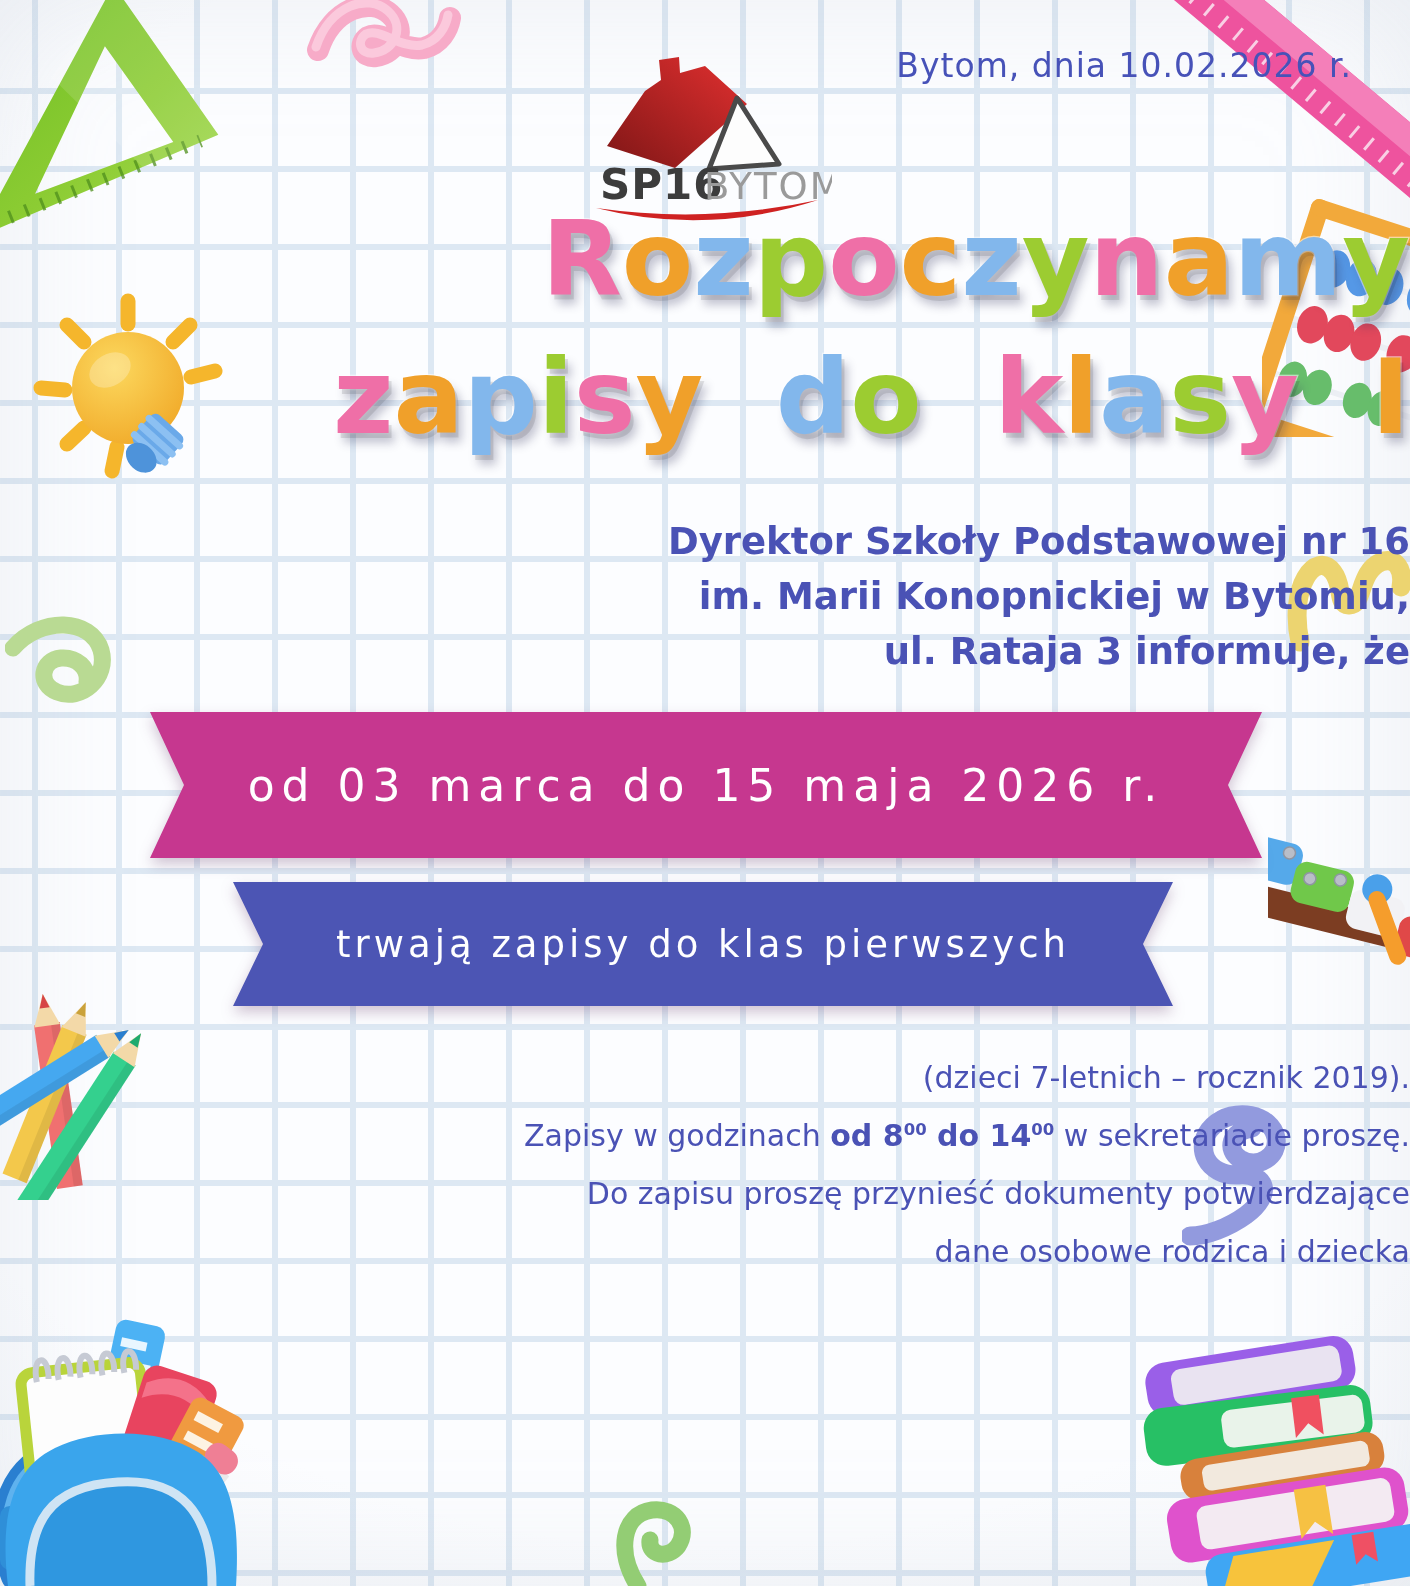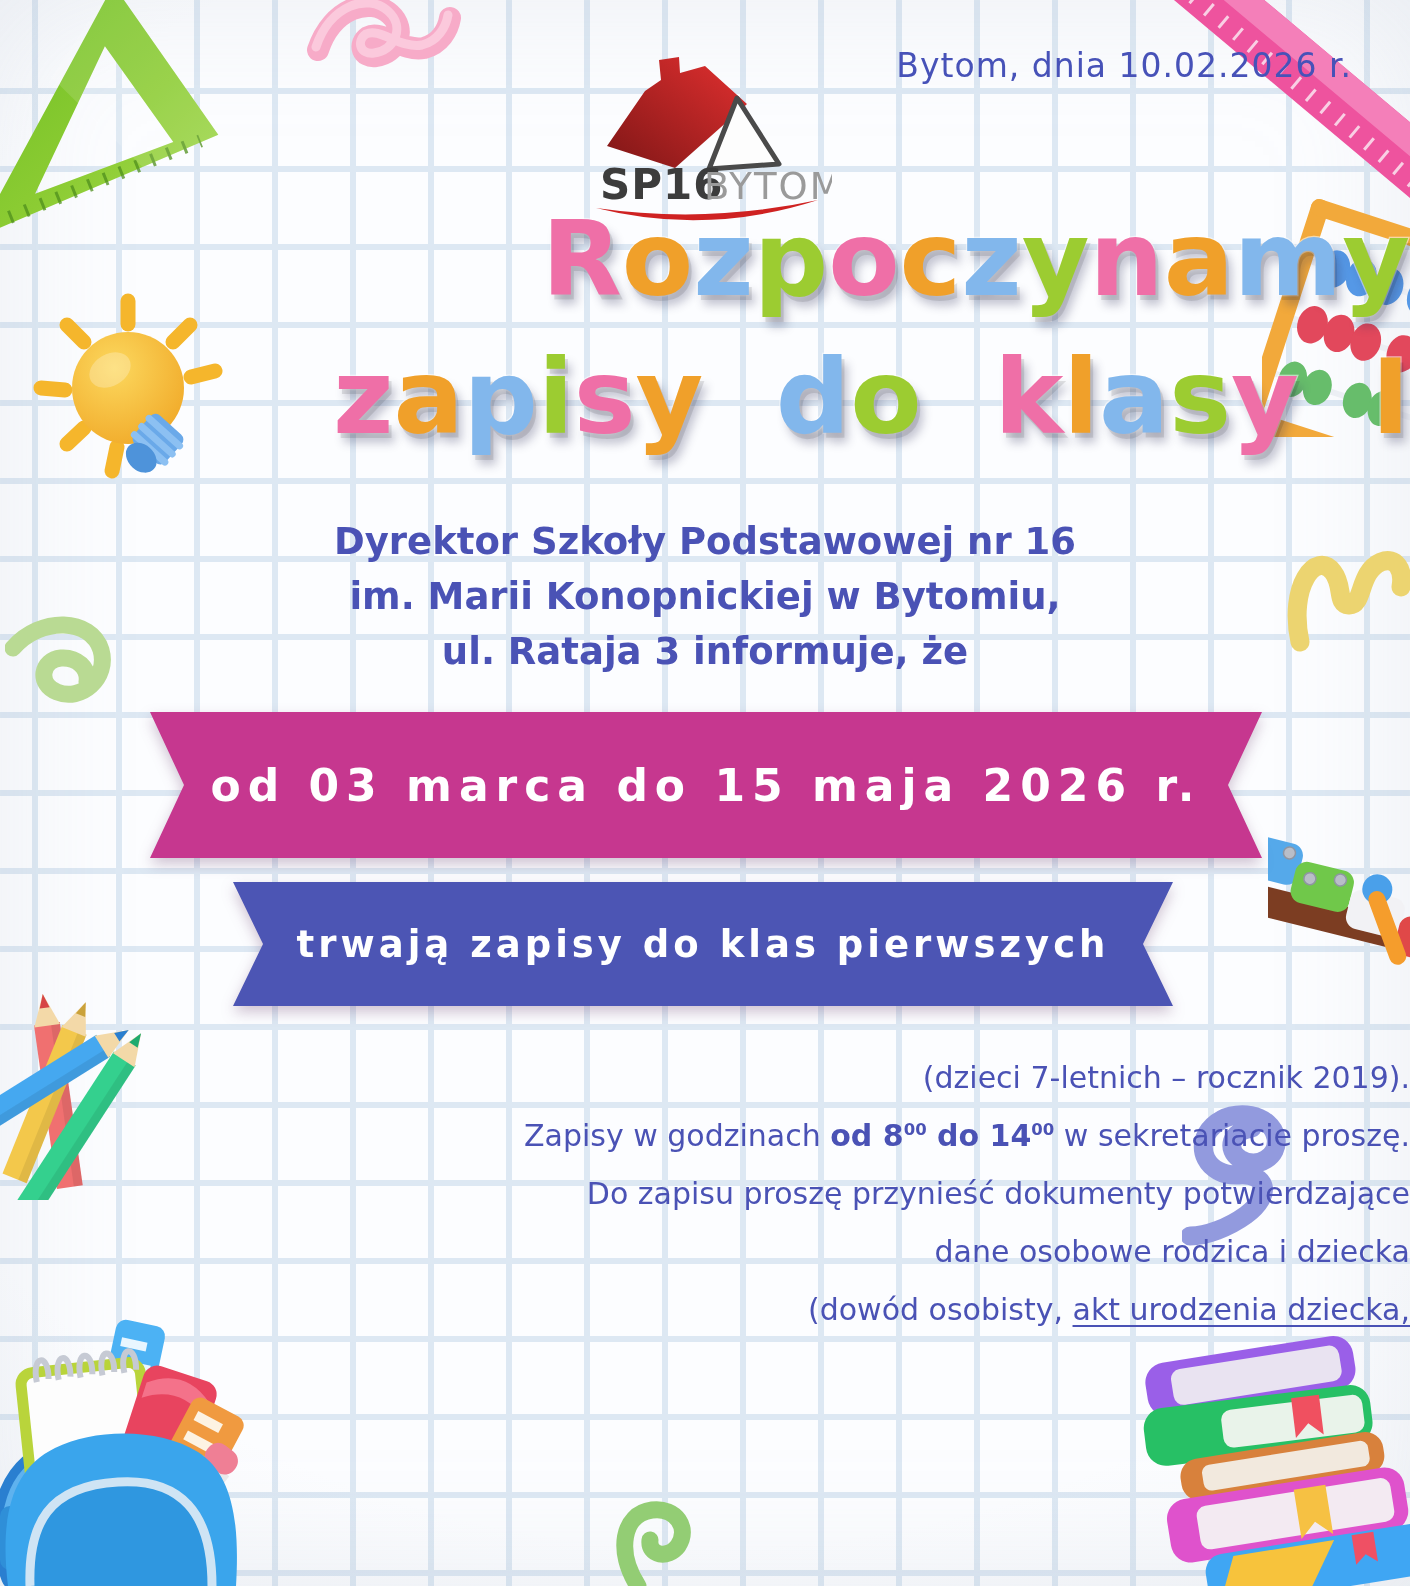--- a/index.html
+++ b/index.html
@@ -26,26 +26,26 @@
   .title-wrap{top:190px;left:0;width:1410px;text-align:right;z-index:2;}
   .title-line{height:138px;line-height:138px;font-size:104px;font-weight:bold;white-space:nowrap;}
   .bubble-letter{
     display:inline-block;
     -webkit-text-stroke:2.5px rgba(255,255,255,0.55);
     paint-order:stroke fill;
     text-shadow:3px 5px 0 rgba(0,0,0,0.10), 6px 10px 10px rgba(50,50,90,0.28);
   }
 
   .intro-wrap{top:514px;left:0;width:1410px;text-align:center;color:#4a52b5;z-index:2;}
-  .intro-line{height:55px;line-height:55px;font-size:37px;font-weight:bold;}
+  .intro-line{height:55px;line-height:55px;font-size:37px;font-weight:bold;text-align:right;}
 
   .banner-outer{filter:drop-shadow(0 6px 7px rgba(90,40,90,0.28));z-index:2;}
   .banner{
     width:100%;height:100%;display:flex;align-items:center;justify-content:center;
-    color:#ffffff;font-weight:bold;white-space:nowrap;
+    color:#ffffff;font-weight:normal;white-space:nowrap;
   }
   .banner-pink-outer{left:150px;top:712px;width:1112px;height:146px;}
   .banner-pink-outer .banner{
     clip-path:polygon(0 0,100% 0,calc(100% - 34px) 50%,100% 100%,0 100%,34px 50%);
     font-size:44px;letter-spacing:7px;
   }
   .banner-blue-outer{left:233px;top:882px;width:940px;height:124px;}
   .banner-blue-outer .banner{
     clip-path:polygon(0 0,100% 0,calc(100% - 30px) 50%,100% 100%,0 100%,30px 50%);
     font-size:37px;letter-spacing:4px;
@@ -337,17 +337,16 @@
     <div class="banner" style="background: rgb(76, 85, 180);">
       <span>trwają zapisy do klas pierwszych</span>
     </div>
   </div>
 
   <div class="abs body-wrap">
       <div class="body-line"><span>(dzieci 7-letnich – rocznik 2019).</span></div>
       <div class="body-line"><span>Zapisy w godzinach </span><span class="b">od 8</span><span class="b sup">00</span><span class="b"> do 14</span><span class="b sup">00</span><span> w sekretariacie proszę.</span></div>
       <div class="body-line"><span>Do zapisu proszę przynieść dokumenty potwierdzające</span></div>
       <div class="body-line"><span>dane osobowe rodzica i dziecka</span></div>
-      <div class="body-line"><span>(dowód osobisty, </span><span class="u">akt urodzenia dziecka,</span></div>
     </div>
 
 
 </div>
 
 </body></html>

